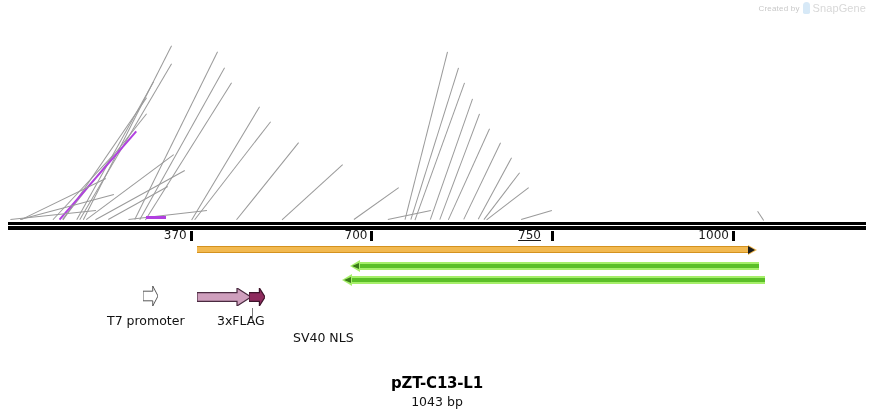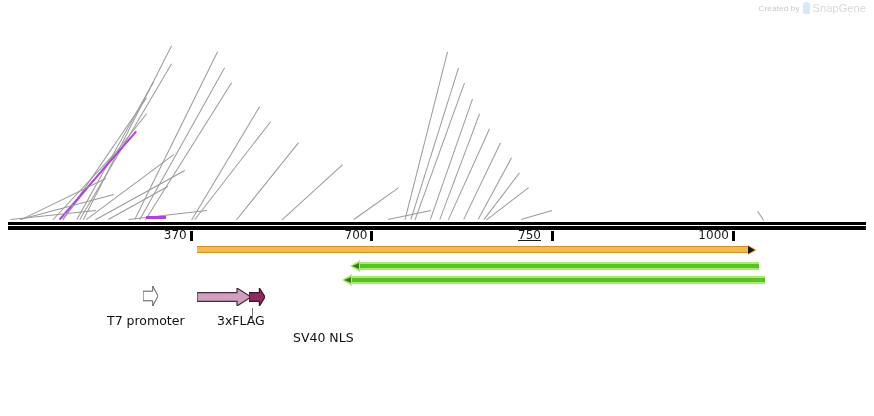--- a/index.html
+++ b/index.html
@@ -195,13 +195,15 @@
           <path d="M0,4.68 L40,4.68 L40,0 L54,9 L40,18 L40,13.32 L0,13.32 Z" fill="#cf9fbd" stroke="#4a2a40" stroke-width="1.2"></path>
         </svg></div>
       <div class="feat-label" style="left: 217px; top: 313px;">3xFLAG</div>
       <div class="feat" style="left: 249px; top: 288px;"><svg width="16" height="18" viewBox="0 0 16 18">
           <path d="M0,4.68 L10.4,4.68 L10.4,0 L16,9 L10.4,18 L10.4,13.32 L0,13.32 Z" fill="#8e2b5e" stroke="#3d132a" stroke-width="1.2"></path>
         </svg></div>
       <div class="feat-label" style="left: 264px; top: 330px; margin-left: 29px;">SV40 NLS</div>
       <div class="tickline" style="left: 252px; top: 308px; height: 12px;"></div>
     </div>
 
+  <div class="title" style="top:374px;">pZT-C13-L1</div>
+  <div class="subtitle" style="top:394px;">1043 bp</div>
 </div>
 
 </body></html>

